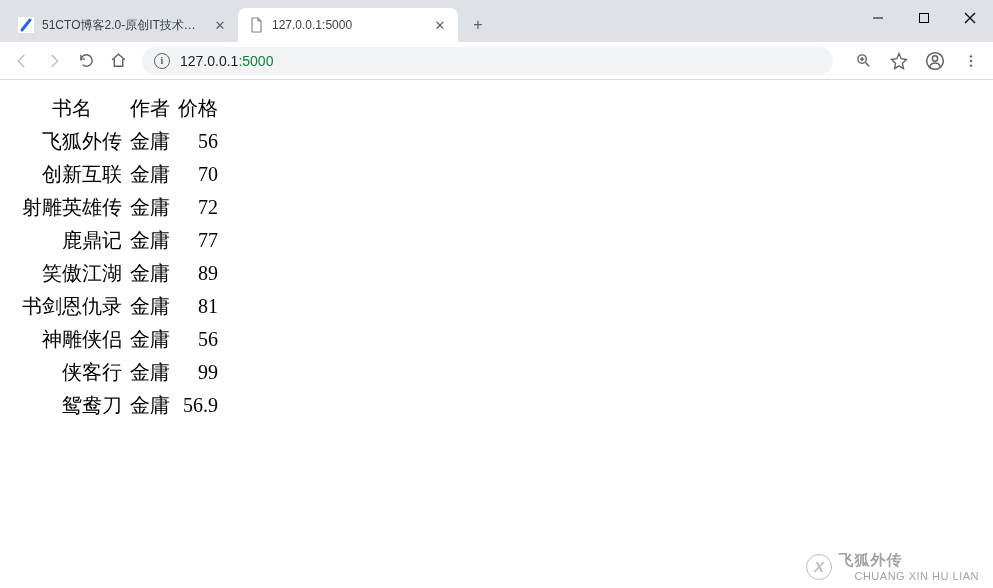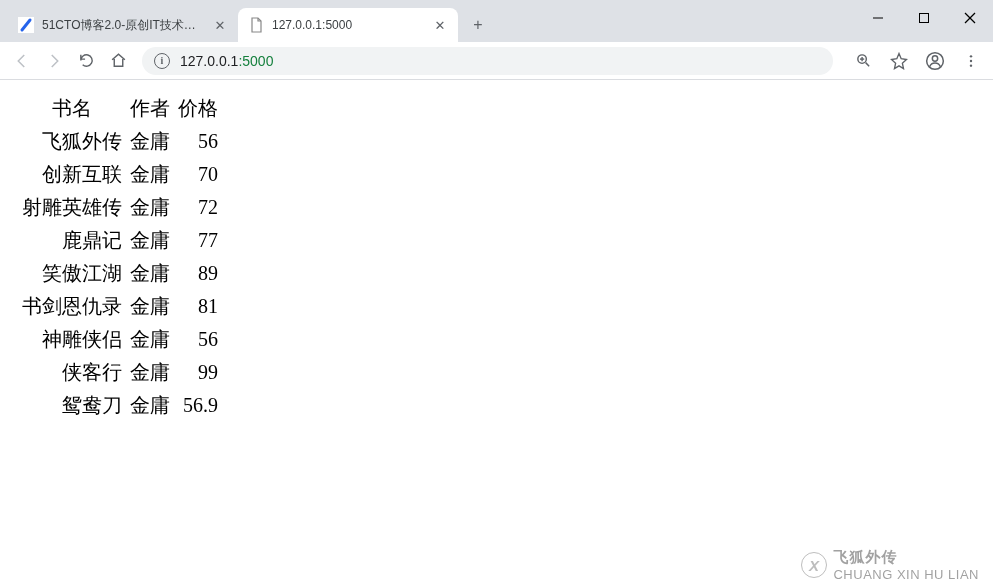--- a/index.html
+++ b/index.html
@@ -27,21 +27,21 @@
     .right-icons { display:flex; align-items:center; gap:8px; padding-left:6px; }
     
     .content { padding: 12px 18px; font-size: 20px; font-family: "SimSun","宋体",serif; color:#000; }
     table { border-collapse: collapse; }
     th, td { text-align: right; padding: 1px 4px; font-weight: normal; line-height: 1.55; }
     th { font-weight: normal; text-align: center; }
     
     .watermark { position: absolute; bottom: 6px; right: 14px; display: flex; align-items: center; gap: 6px; opacity: 0.55; font-size: 12px; color:#555; font-family: "Microsoft YaHei", sans-serif; letter-spacing:1px; }
     .watermark .logo { width: 26px; height: 26px; border:1.8px solid #888; border-radius:50%; display:flex; align-items:center; justify-content:center; font-weight:bold; font-style:italic; font-size:15px; color:#888; }
     .watermark .cn { font-size: 15px; font-weight:bold; }
-    .watermark .en { font-size: 13px; letter-spacing: 0.5px; display:block; }
+    .watermark .en { font-size: 11px; letter-spacing: 0.5px; display:block;margin-left:16px; }
   </style>
 </head>
 <body>
 
 <div class="titlebar">
   <div class="tab inactive">
     <span class="favicon">
       <svg viewBox="0 0 16 16">
           <rect width="16" height="16" fill="#fff"></rect>
           <path d="M4 13 L12 3" stroke="#2563eb" stroke-width="3" stroke-linecap="round"></path>

